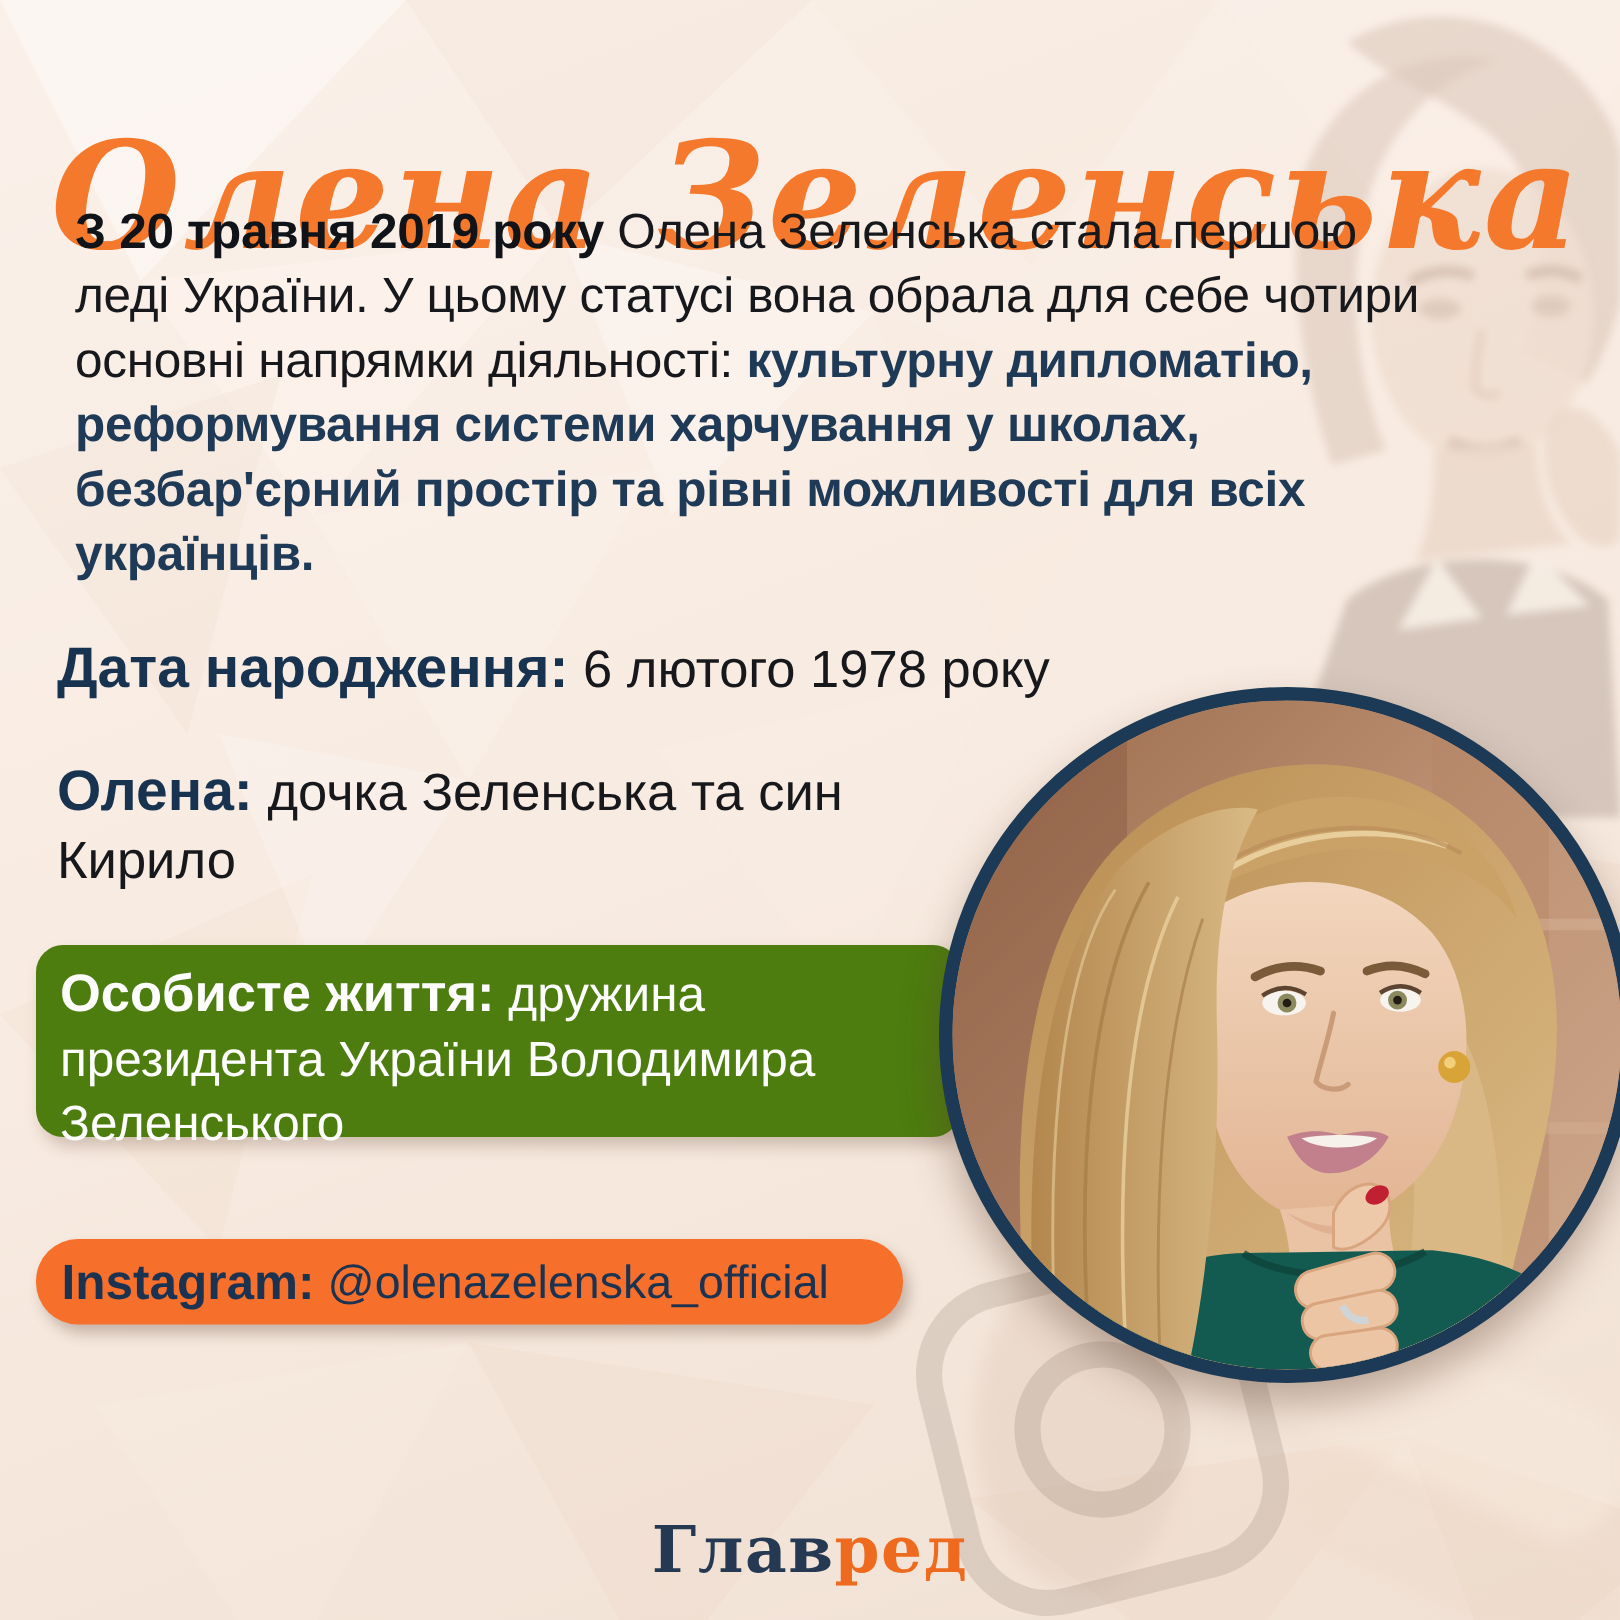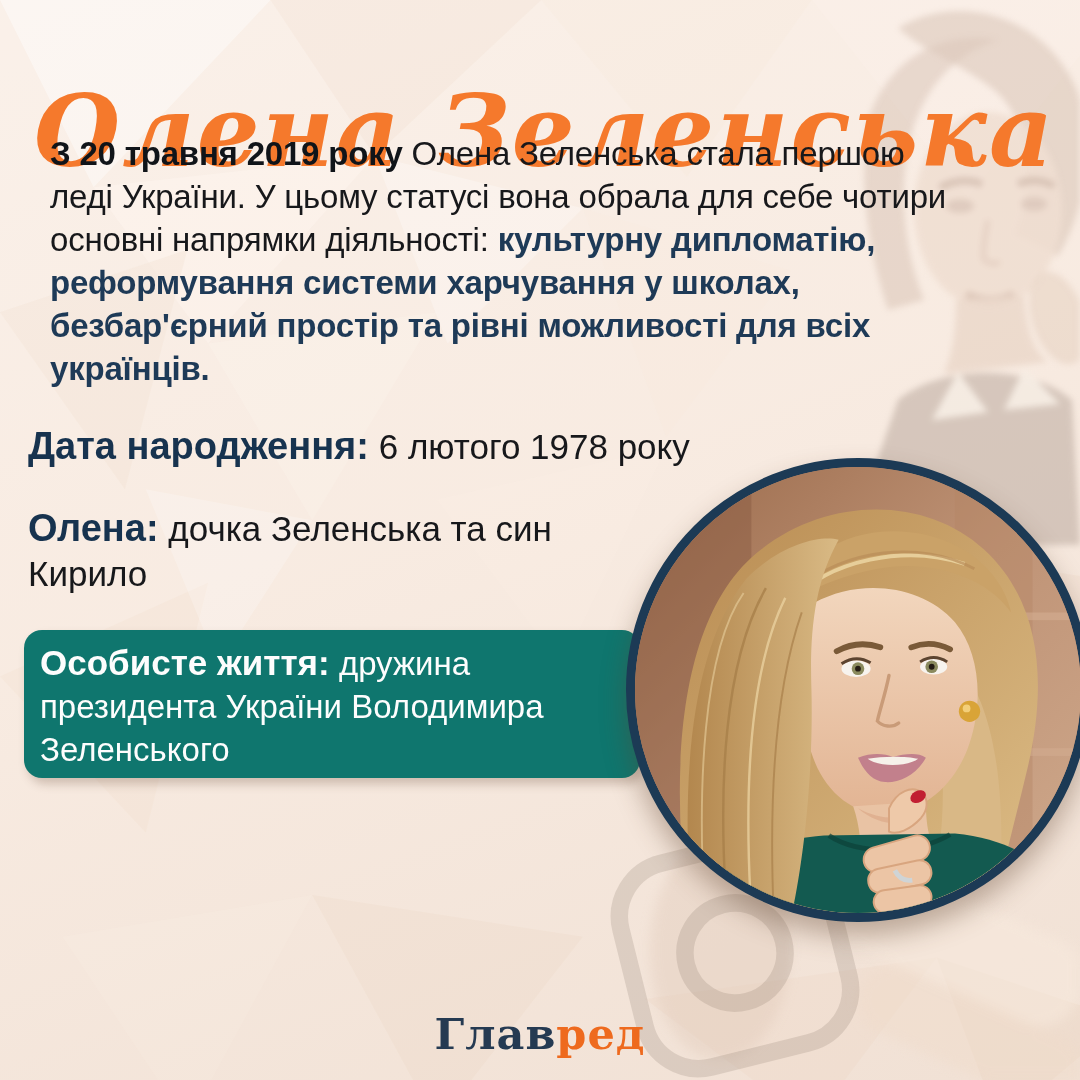--- a/index.html
+++ b/index.html
@@ -27,28 +27,28 @@
     font-size:99px;line-height:138px;letter-spacing:2px;
     color:#f5792c;white-space:nowrap;
   }
   .intro{
     position:absolute;left:38px;top:120px;width:924px;margin:12px;
     font-size:33px;line-height:43px;letter-spacing:-.2px;color:#17181b;
   }
   .intro .b-dark{font-weight:bold;color:#101419;}
   .intro .b-navy{font-weight:bold;color:#1e3a57;}
 
-  .fact{position:absolute;left:28px;font-size:35px;line-height:45px;color:#17181b;}
+  .fact{position:absolute;left:38px;font-size:35px;line-height:45px;color:#17181b;}
   .fact .fact-label{font-weight:bold;font-size:38px;color:#17334f;}
   .fact-birth{top:424px;width:900px;}
   .fact-kids{top:506px;width:580px;}
 
   .personal-box{
-    position:absolute;left:24px;top:630px;width:616px;height:148px;
-    background:#0f766e;border-radius:18px;
+    position:absolute;left:24px;top:630px;width:616px;height:128px;
+    background:#4d7c0f;border-radius:18px;
     box-shadow:4px 6px 10px rgba(90,60,40,.25);
     color:#fdfdfd;box-sizing:border-box;padding:11px 14px 0 16px;
     font-size:33px;line-height:43px;
   }
   .personal-box .p-label{font-weight:bold;font-size:35px;}
 
   .pill{
     position:absolute;left:24px;top:826px;width:578px;height:57px;
     background:#f6702c;border-radius:28px;
     box-shadow:4px 6px 9px rgba(90,60,40,.3);
@@ -146,20 +146,24 @@
   <div class="fact fact-kids">
     <span class="fact-label">Олена:</span>
     <span class="fact-value">дочка Зеленська та син Кирило</span>
   </div>
 
   <div class="personal-box">
     <span class="p-label">Особисте життя:</span>
     <span>дружина президента України Володимира Зеленського</span>
   </div>
 
+  <div class="pill">
+    <span class="ig-label">Instagram:</span>&nbsp;
+    <span>@olenazelenska_official</span>
+  </div>
 
   <div class="photo-circle">
     <svg viewBox="0 0 460 460" aria-hidden="true">
       <defs>
         <linearGradient id="brick" x1="0" y1="0" x2="1" y2="1">
           <stop offset="0" stop-color="#9a6a4b"></stop>
             <stop offset=".5" stop-color="#bf9376"></stop>
             <stop offset="1" stop-color="#cfa98c"></stop>
         </linearGradient>
         <linearGradient id="hairg" x1="0" y1="0" x2="1" y2="1">

